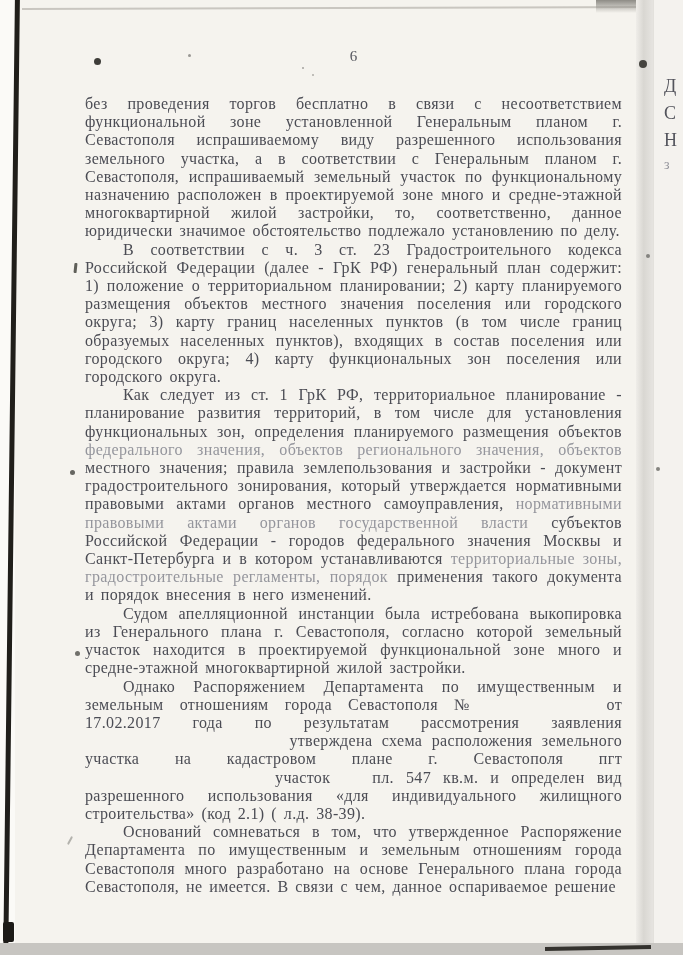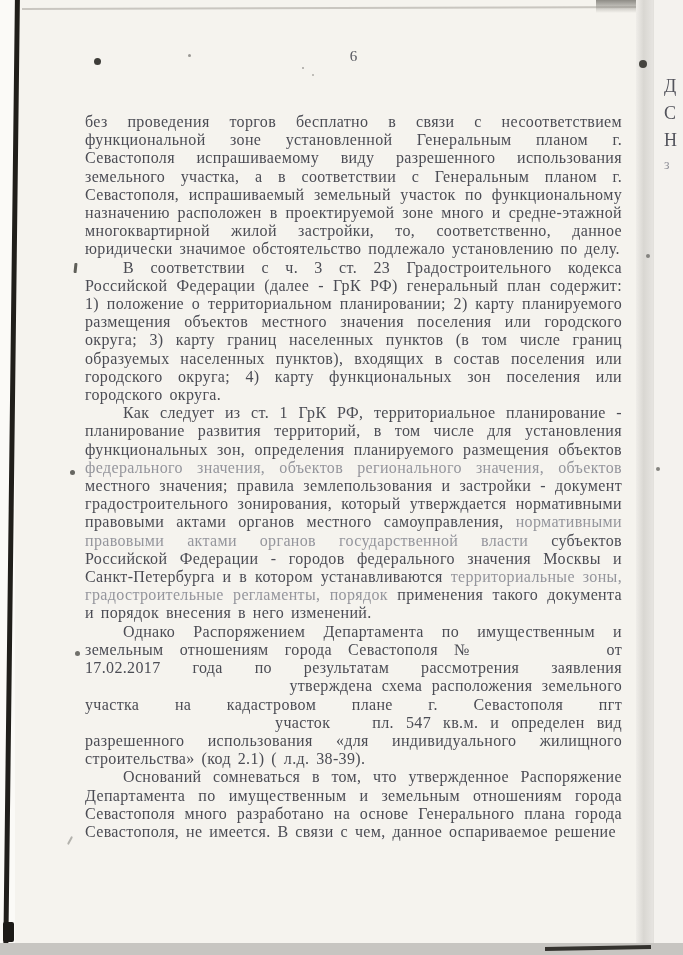--- a/index.html
+++ b/index.html
@@ -20,21 +20,21 @@
               border-left:1px solid #e3e1dc;}
   .bottom-strip{position:absolute;left:0;top:943px;width:683px;height:12px;background:#c7c5c1;}
   .bottom-line{position:absolute;left:545px;top:946px;width:106px;height:4px;background:#34322e;
                transform:rotate(-1.2deg);}
   
   .frag-letter{position:absolute;left:664px;width:20px;font-size:18px;color:#53545c;
                letter-spacing:1px;}
   
   .page-number{position:absolute;left:85px;top:48px;width:537px;text-align:center;
                font-size:15px;color:#55565e;}
-  .text-block{position:absolute;left:85px;top:113px;width:537px;
+  .text-block{position:absolute;left:85px;top:95px;width:537px;
               font-size:16px;line-height:18.2px;color:#4b4c54;text-align:justify;
               letter-spacing:0.35px;word-spacing:2.5px;}
   .para{margin:0;}
   .para.indent{text-indent:38px;}
   .faded{color:#94959c;}
   .gap{display:inline-block;height:1px;}
   
   .dot{position:absolute;background:#2a2925;border-radius:50%;}
   .mark{position:absolute;background:#3a3933;border-radius:1px;}
 </style>
@@ -51,20 +51,21 @@
   <div class="right-crease"></div>
   <div class="right-page"></div>
   <div class="bottom-strip"></div>
   <div class="bottom-line"></div>
 
   <div class="page-number">6</div>
   <div class="text-block">
       <p class="para"><span>без проведения торгов бесплатно в связи с несоответствием функциональной зоне установленной Генеральным планом г. Севастополя испрашиваемому виду разрешенного использования земельного участка, а в соответствии с Генеральным планом г. Севастополя, испрашиваемый земельный участок по функциональному назначению расположен в проектируемой зоне много и средне-этажной многоквартирной жилой застройки, то, соответственно, данное юридически значимое обстоятельство подлежало установлению по делу.</span> </p>
       <p class="para indent"><span>В соответствии с ч. 3 ст. 23 Градостроительного кодекса Российской Федерации (далее - ГрК РФ) генеральный план содержит: 1) положение о территориальном планировании; 2) карту планируемого размещения объектов местного значения поселения или городского округа; 3) карту границ населенных пунктов (в том числе границ образуемых населенных пунктов), входящих в состав поселения или городского округа; 4) карту функциональных зон поселения или городского округа.</span> </p>
       <p class="para indent"><span>Как следует из ст. 1 ГрК РФ, территориальное планирование - планирование развития территорий, в том числе для установления функциональных зон, определения планируемого размещения объектов</span> <span class="faded">федерального значения, объектов регионального значения, объектов</span> <span>местного значения; правила землепользования и застройки - документ градостроительного зонирования, который утверждается нормативными правовыми актами органов местного самоуправления,</span> <span class="faded">нормативными правовыми актами органов государственной власти</span> <span>субъектов Российской Федерации - городов федерального значения Москвы и Санкт-Петербурга и в котором устанавливаются</span> <span class="faded">территориальные зоны, градостроительные регламенты, порядок</span> <span>применения такого документа и порядок внесения в него изменений.</span> </p>
+      <p class="para indent"><span>Судом апелляционной инстанции была истребована выкопировка из Генерального плана г. Севастополя, согласно которой земельный участок находится в проектируемой функциональной зоне много и средне-этажной многоквартирной жилой застройки.</span> </p>
       <p class="para indent"><span>Однако Распоряжением Департамента по имущественным и земельным отношениям города Севастополя №</span> <span class="gap" style="width: 95px;"></span> <span>от 17.02.2017 года по результатам рассмотрения заявления</span> <span class="gap" style="width: 195px;"></span> <span>утверждена схема расположения земельного участка на кадастровом плане г. Севастополя пгт</span> <span class="gap" style="width: 178px;"></span> <span>участок</span> <span class="gap" style="width: 18px;"></span> <span>пл. 547 кв.м. и определен вид разрешенного использования «для индивидуального жилищного строительства» (код 2.1) ( л.д. 38-39).</span> </p>
       <p class="para indent"><span>Оснований сомневаться в том, что утвержденное Распоряжение Департамента по имущественным и земельным отношениям города Севастополя много разработано на основе Генерального плана города Севастополя, не имеется. В связи с чем, данное оспариваемое решение</span> </p>
     </div>
 
   <div>
       <div class="dot" style="left: 94px; top: 58px; width: 7px; height: 7px; opacity: 0.9;"></div>
       <div class="dot" style="left: 188px; top: 54px; width: 3px; height: 3px; opacity: 0.45;"></div>
       <div class="dot" style="left: 302px; top: 67px; width: 2px; height: 2px; opacity: 0.4;"></div>
       <div class="dot" style="left: 312px; top: 74px; width: 2px; height: 2px; opacity: 0.35;"></div>
       <div class="dot" style="left: 639px; top: 60px; width: 8px; height: 8px; opacity: 0.85;"></div>

